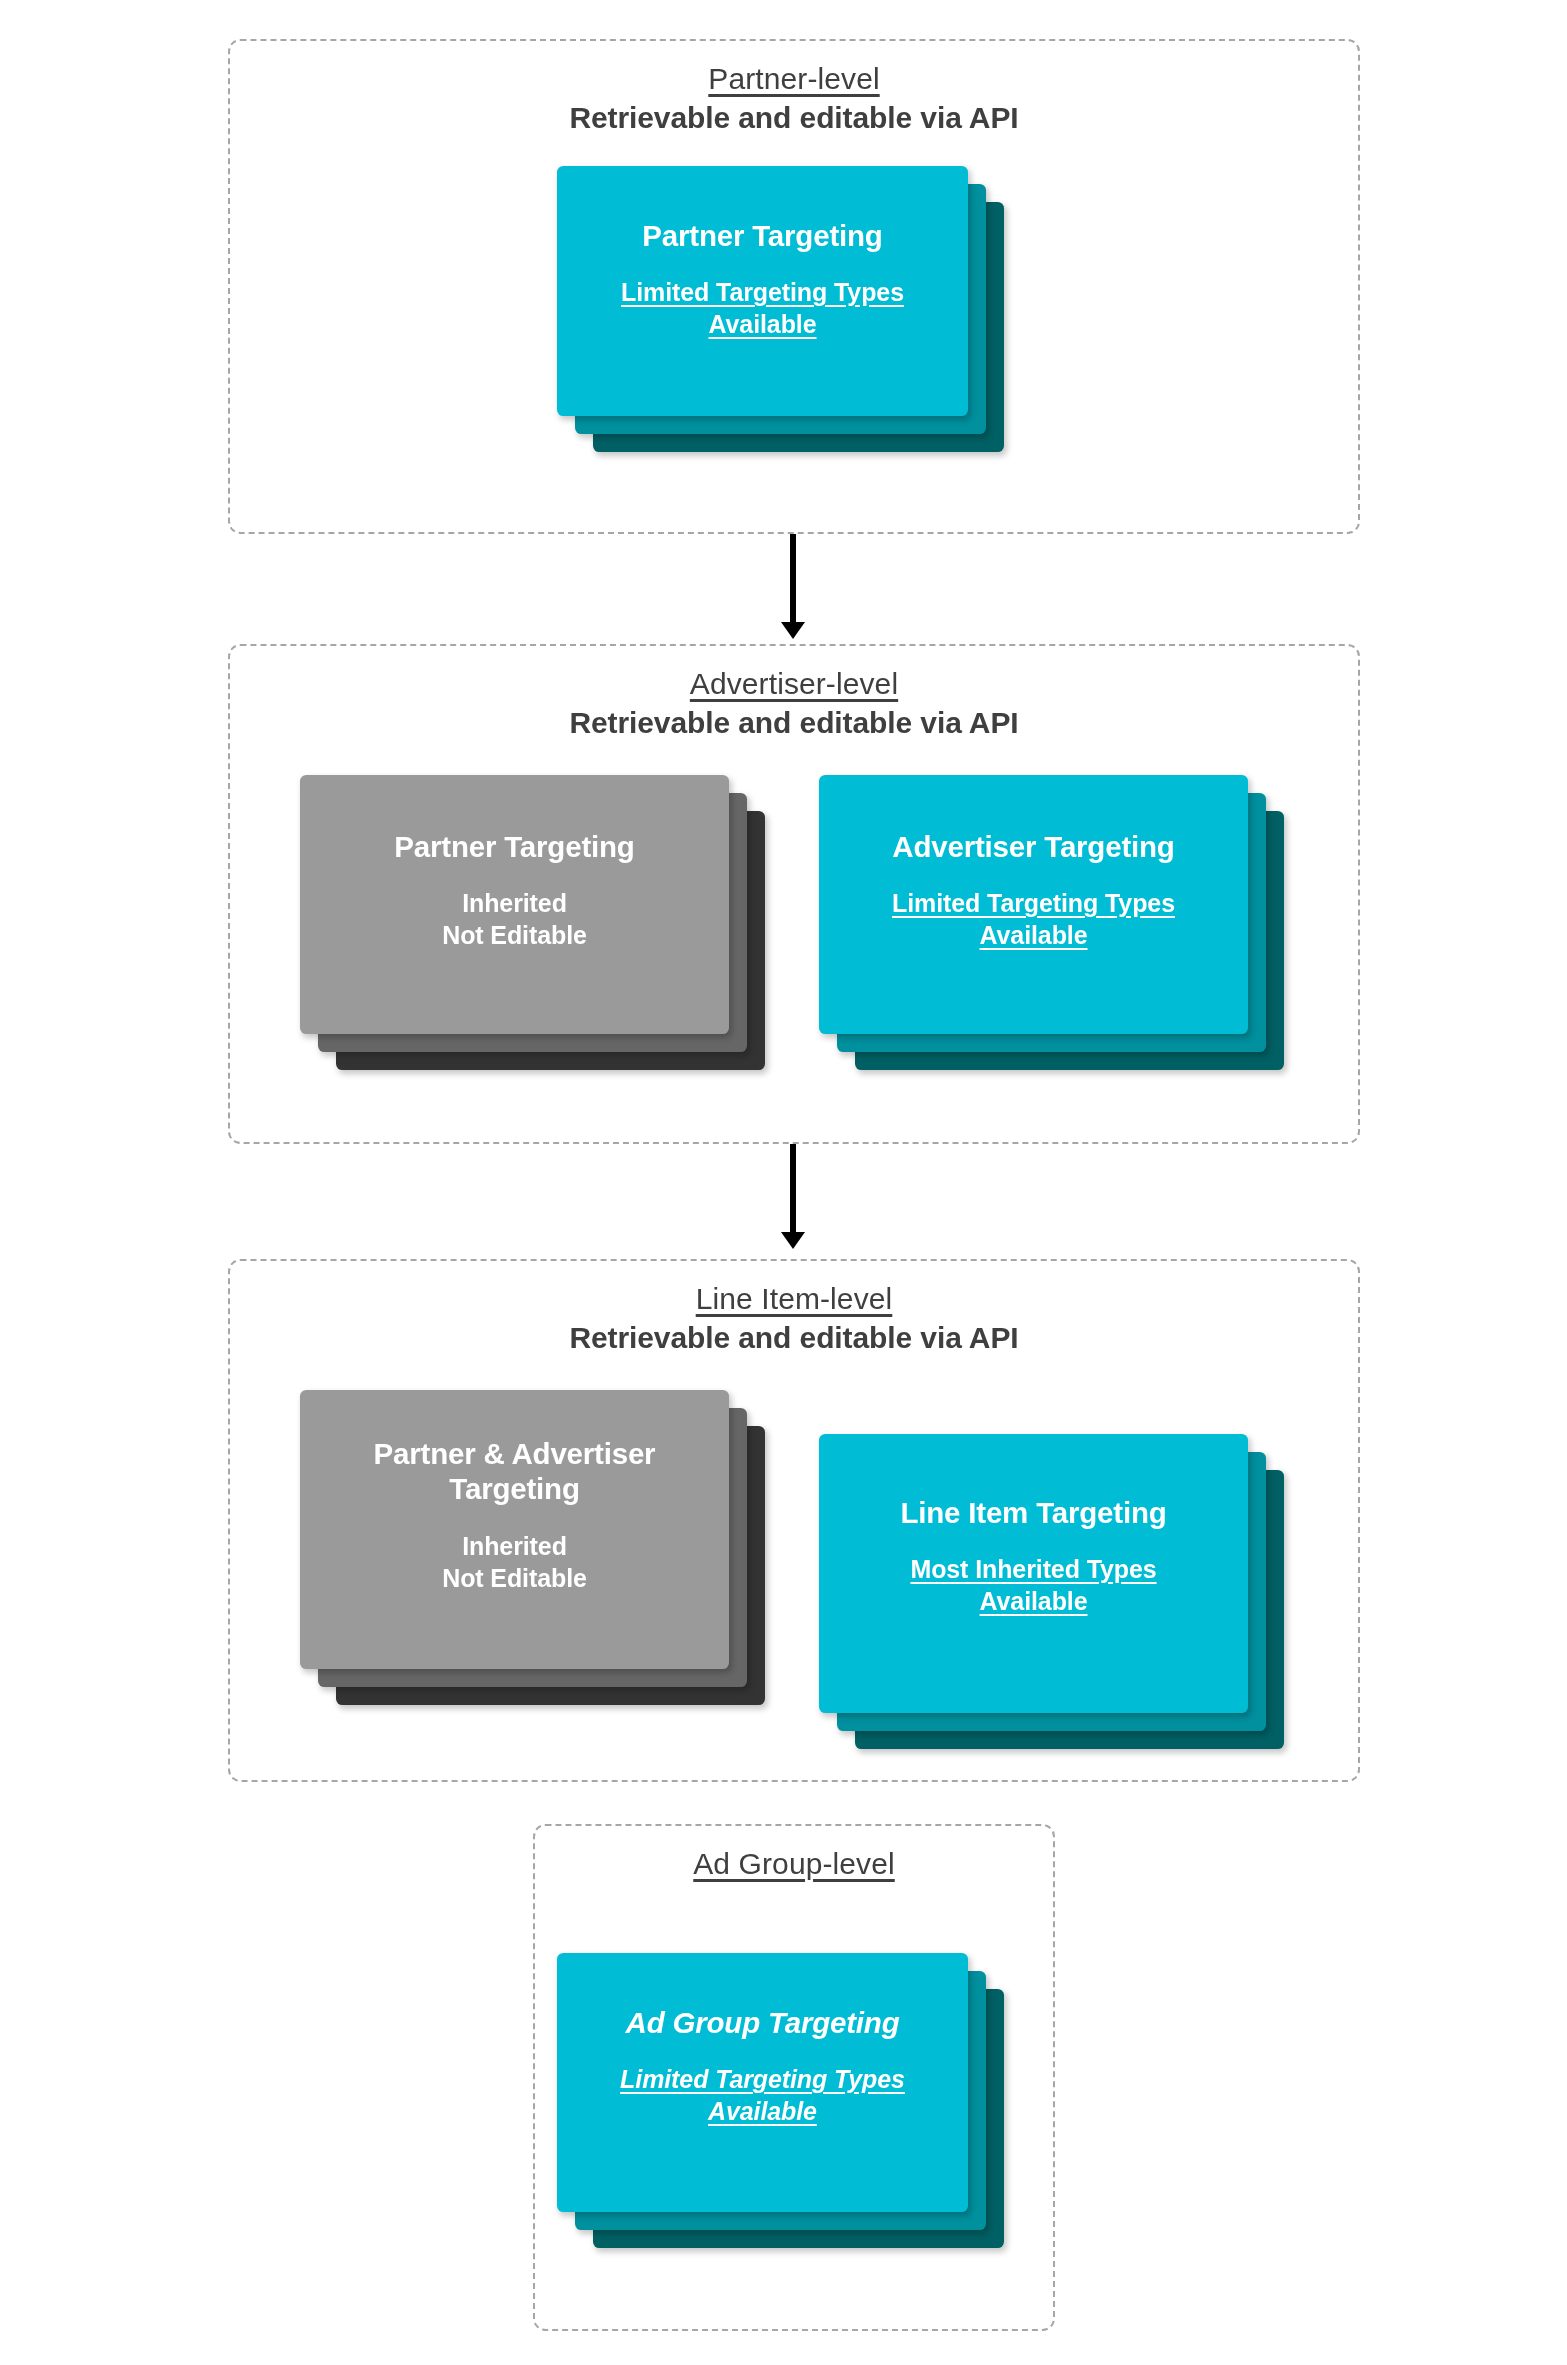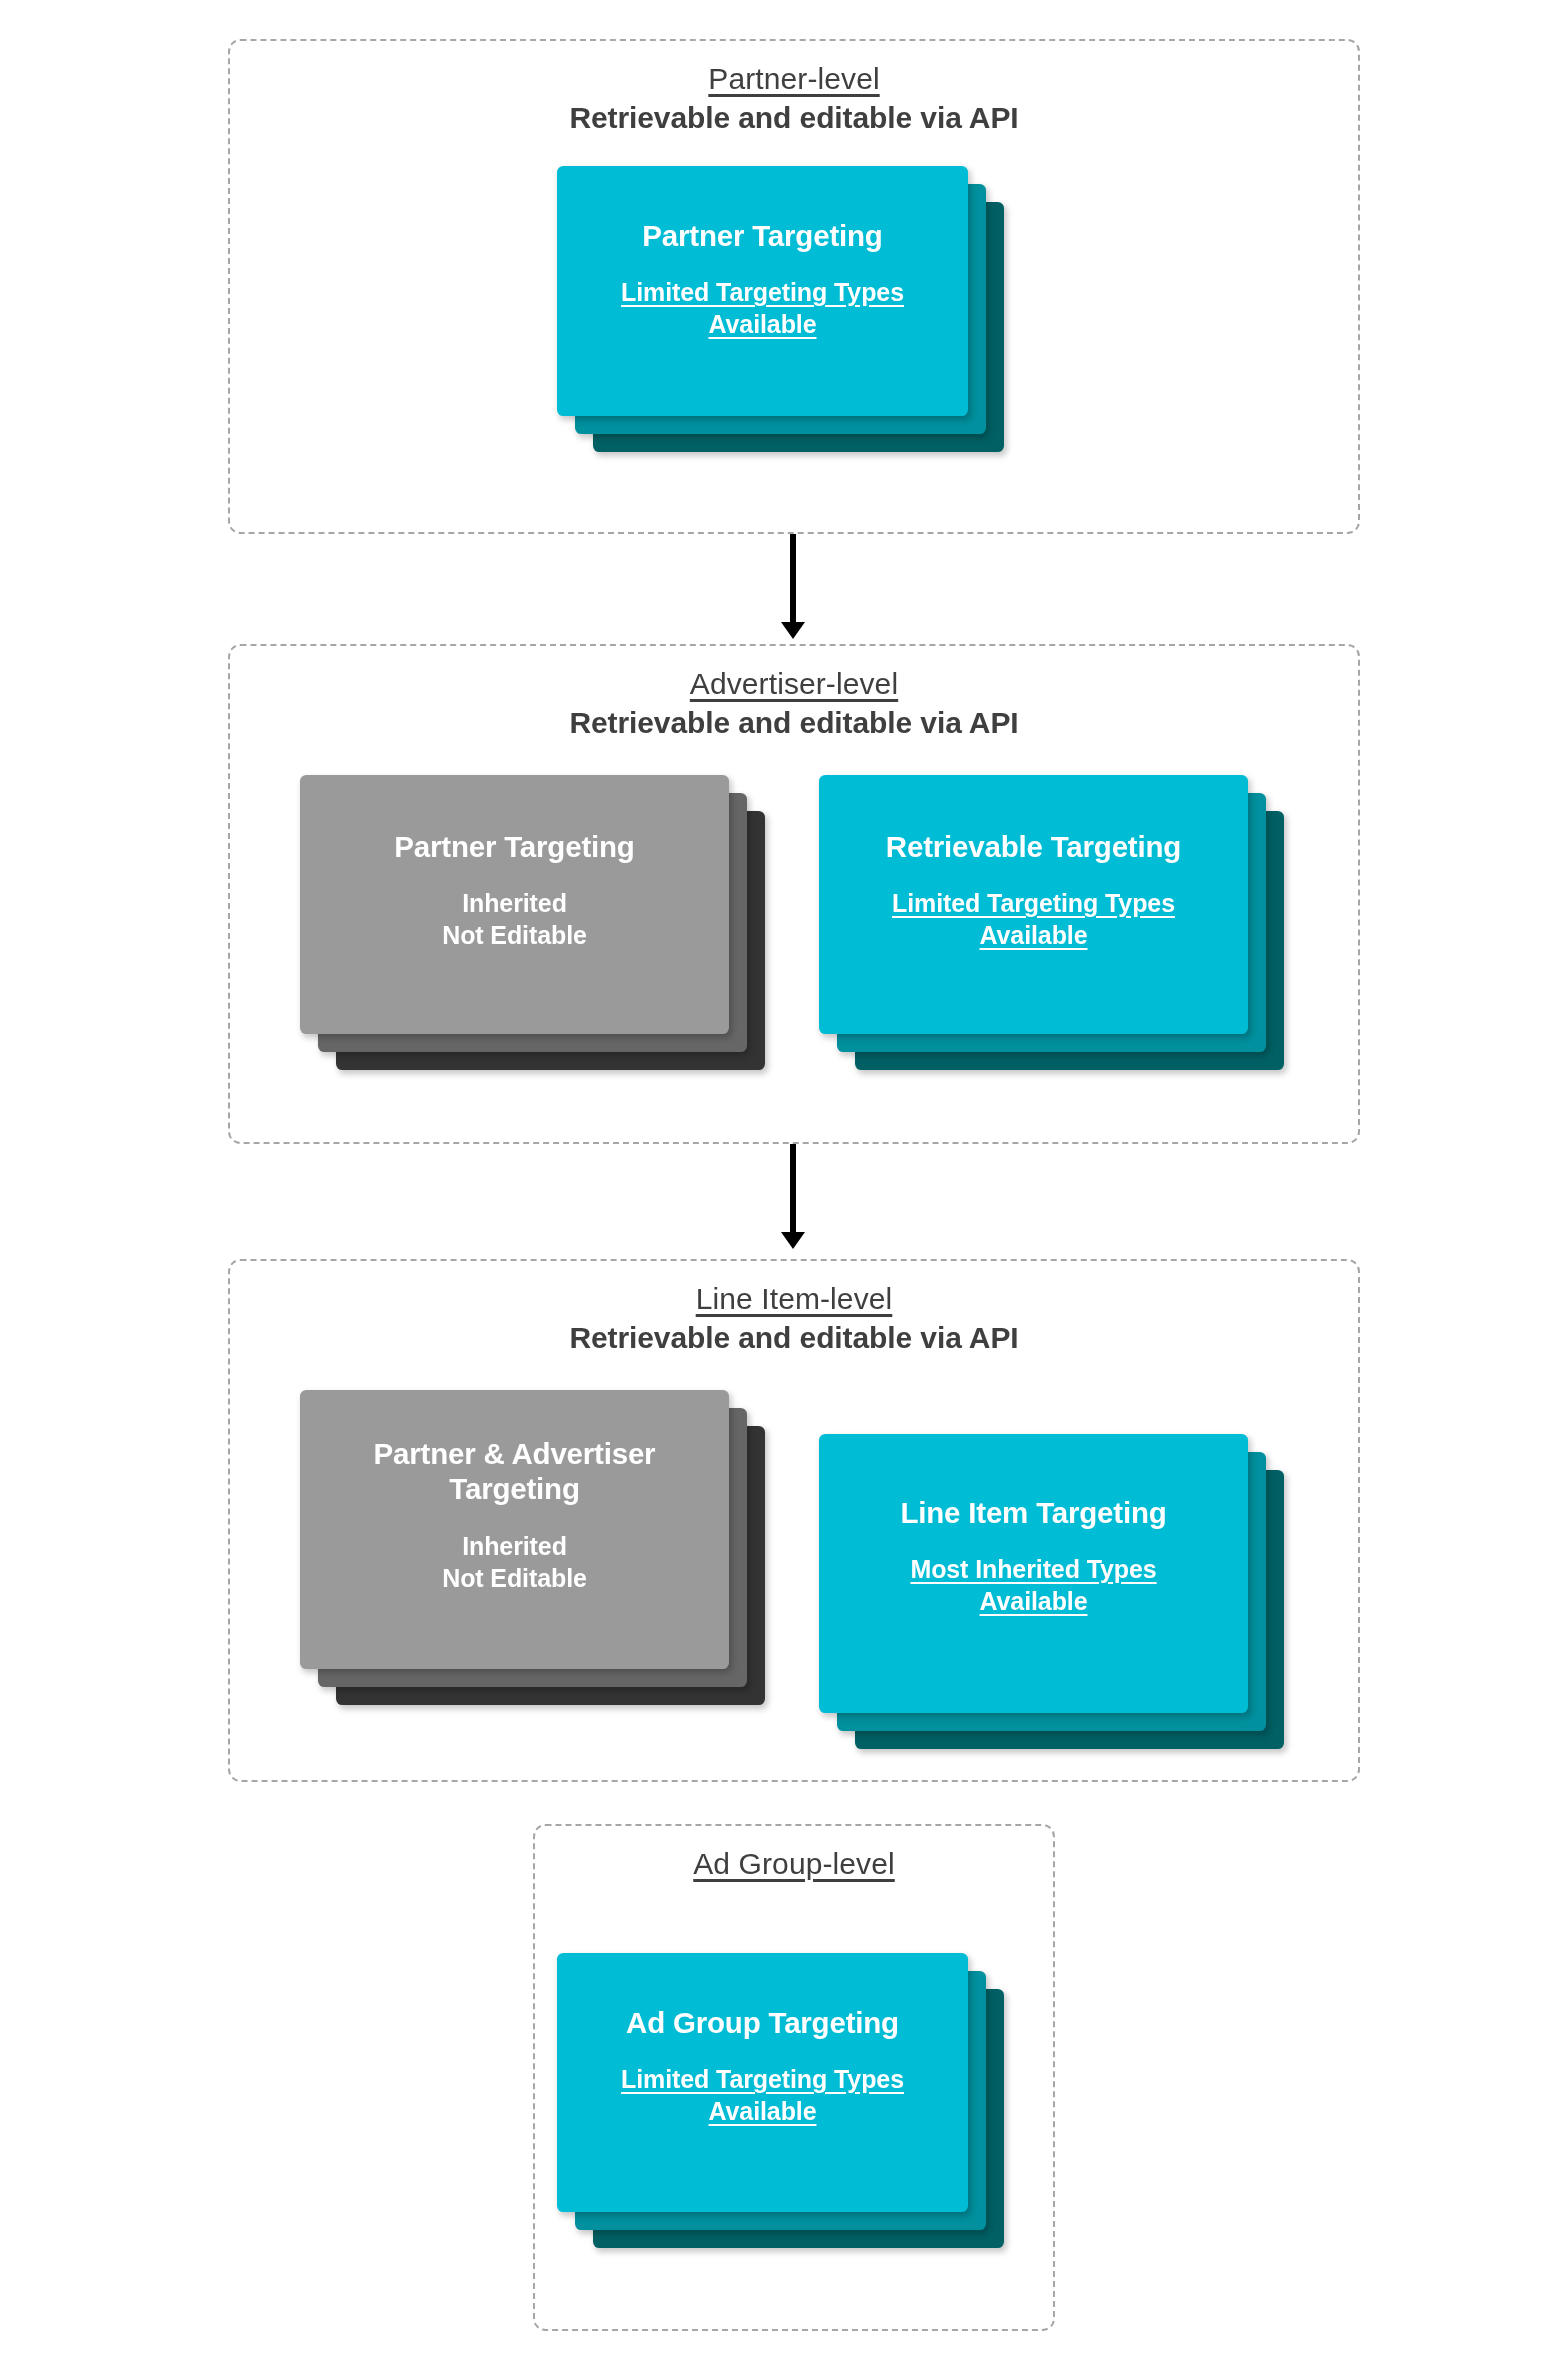--- a/index.html
+++ b/index.html
@@ -177,21 +177,21 @@
           <span class="card-sub" style="margin-top:0;">Not Editable</span>
         </div>
       </div>
     </div>
 
     <div class="stack cyan" style="left:589px; top:129px; width:482px; height:321px;">
       <div class="card-layer back2" style="width:429px; height:259px;"></div>
       <div class="card-layer back1" style="width:429px; height:259px;"></div>
       <div class="card-layer front" style="width:429px; height:259px;">
         <div class="card-body" style="top:54px;">
-          <span class="card-title">Retrievable Targeting</span>
+          <span class="card-title">Advertiser Targeting</span>
           <span class="card-sub ul">Limited Targeting Types</span>
           <span class="card-sub ul" style="margin-top:0;">Available</span>
         </div>
       </div>
     </div>
   </div>
 
   <div class="arrow" style="left:790px; top:1144px; height:107px;">
     <div class="shaft" style="height:89px;"></div>
     <div class="head" style="top:88px;"></div>
@@ -230,21 +230,21 @@
 
   <div class="level-box" style="left:533px; top:1824px; width:522px; height:507px;">
     <div class="level-header" style="top:19.6px;">
       <span class="level-name">Ad Group-level</span>
     </div>
 
     <div class="stack cyan" style="left:22px; top:127px; width:469px; height:330px;">
       <div class="card-layer back2" style="width:411px; height:259px;"></div>
       <div class="card-layer back1" style="width:411px; height:259px;"></div>
       <div class="card-layer front" style="width:411px; height:259px;">
-        <div class="card-body" style="top:52px;">
+        <div class="card-body" style="top:52px;font-style:italic;">
           <span class="card-title">Ad Group Targeting</span>
           <span class="card-sub ul">Limited Targeting Types</span>
           <span class="card-sub ul" style="margin-top:0;">Available</span>
         </div>
       </div>
     </div>
   </div>
 
 </div>
 

